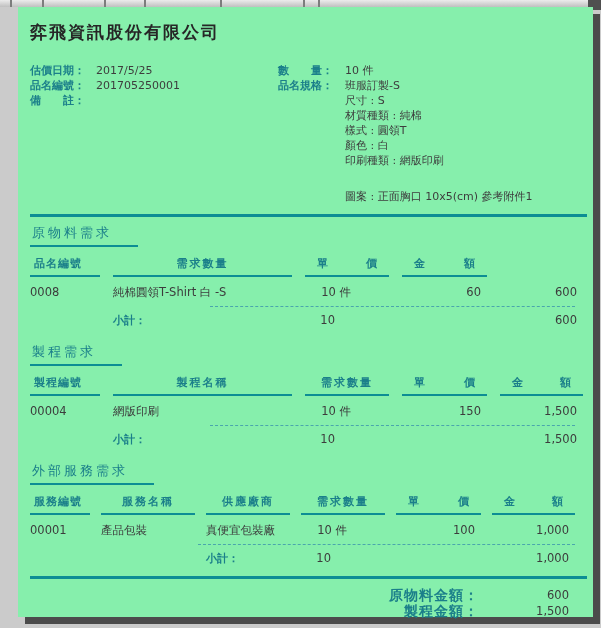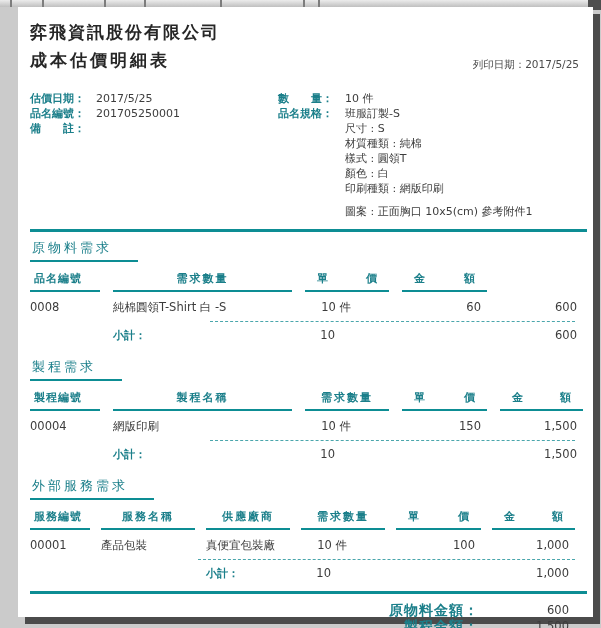--- a/index.html
+++ b/index.html
@@ -9,21 +9,21 @@
     font-family:"DejaVu Sans","Liberation Sans",sans-serif;
   }
   
   .topstrip { position:absolute; top:0; left:0; width:601px; height:7px;
     background:linear-gradient(#ececec,#bfbfbf); }
   .tick { position:absolute; top:0; height:7px; width:2px; background:#7d7d7d; }
   .tick-block { position:absolute; top:0; height:10px; background:#4f4f4f; }
 
   
   .page { position:absolute; left:18px; top:7px; width:575px; height:610px;
-    background:#ffffff; box-shadow:7px 7px 0 #4b4b4b; }
+    background:#86efac; box-shadow:7px 7px 0 #4b4b4b; }
   .content { position:absolute; left:12px; top:0; width:557px; }
 
   .serifcjk { font-family:"DejaVu Serif","Liberation Serif",serif; }
   .teal { color:#1b7f8a; }
 
   .company { margin-top:14px; font-size:17px; font-weight:bold; letter-spacing:2px;
     color:#262626; }
   .titlerow { display:flex; justify-content:space-between; align-items:flex-end;
     margin-top:5px; }
   .doctitle { font-size:17px; font-weight:bold; letter-spacing:3px; color:#262626; }
@@ -31,21 +31,21 @@
 
   .info { display:flex; margin-top:19px; font-size:11px; }
   .info-left { width:248px; flex:none; }
   .info-row { display:flex; line-height:15px; }
   .ilabel { font-weight:bold; font-size:11px; flex:none; }
   .ivalue { color:#3d3d3d; }
   .info-left .ilabel { width:66px; }
   .info-right { flex:1; }
   .info-right .ilabel { width:67px; }
   .spec-detail { padding-left:67px; line-height:15px; color:#3d3d3d; }
-  .pattern { padding-left:67px; margin-top:8px; line-height:15px; color:#3d3d3d; }
+  .pattern { padding-left:67px; margin-top:21px; line-height:15px; color:#3d3d3d; }
 
   .rule-thick { border:0; border-top:3px solid #0d8d94; margin:10px 0 0 0; }
 
   .section-title { display:inline-block; font-size:13px; font-weight:normal;
     letter-spacing:3px; color:#1b7f8a; border-bottom:2px solid #0d8d94;
     padding:0 26px 3px 2px; margin-top:7px; }
 
   .grid5 { display:grid; grid-template-columns:70px 179px 84px 85px 83px;
     column-gap:13px; margin-right:12px; }
   .grid6 { display:grid; grid-template-columns:60px 94px 84px 84px 85px 83px;
@@ -88,24 +88,20 @@
   <div class="tick" style="left:303px"></div>
   <div class="tick" style="left:318px"></div>
   <div class="tick-block" style="left:588px; width:13px"></div>
 </div>
 
 <div class="page">
 <div class="content">
 
   <div class="company serifcjk">弈飛資訊股份有限公司</div>
 
-  <div class="titlerow">
-    <div class="doctitle serifcjk">成本估價明細表</div>
-    <div class="printdate"><span>列印日期：</span><span>2017/5/25</span></div>
-  </div>
 
   <div class="info">
     <div class="info-left">
       <div class="info-row">
         <span class="ilabel teal serifcjk">估價日期：</span>
         <span class="ivalue">2017/5/25</span>
       </div>
       <div class="info-row">
         <span class="ilabel teal serifcjk">品名編號：</span>
         <span class="ivalue">201705250001</span>

